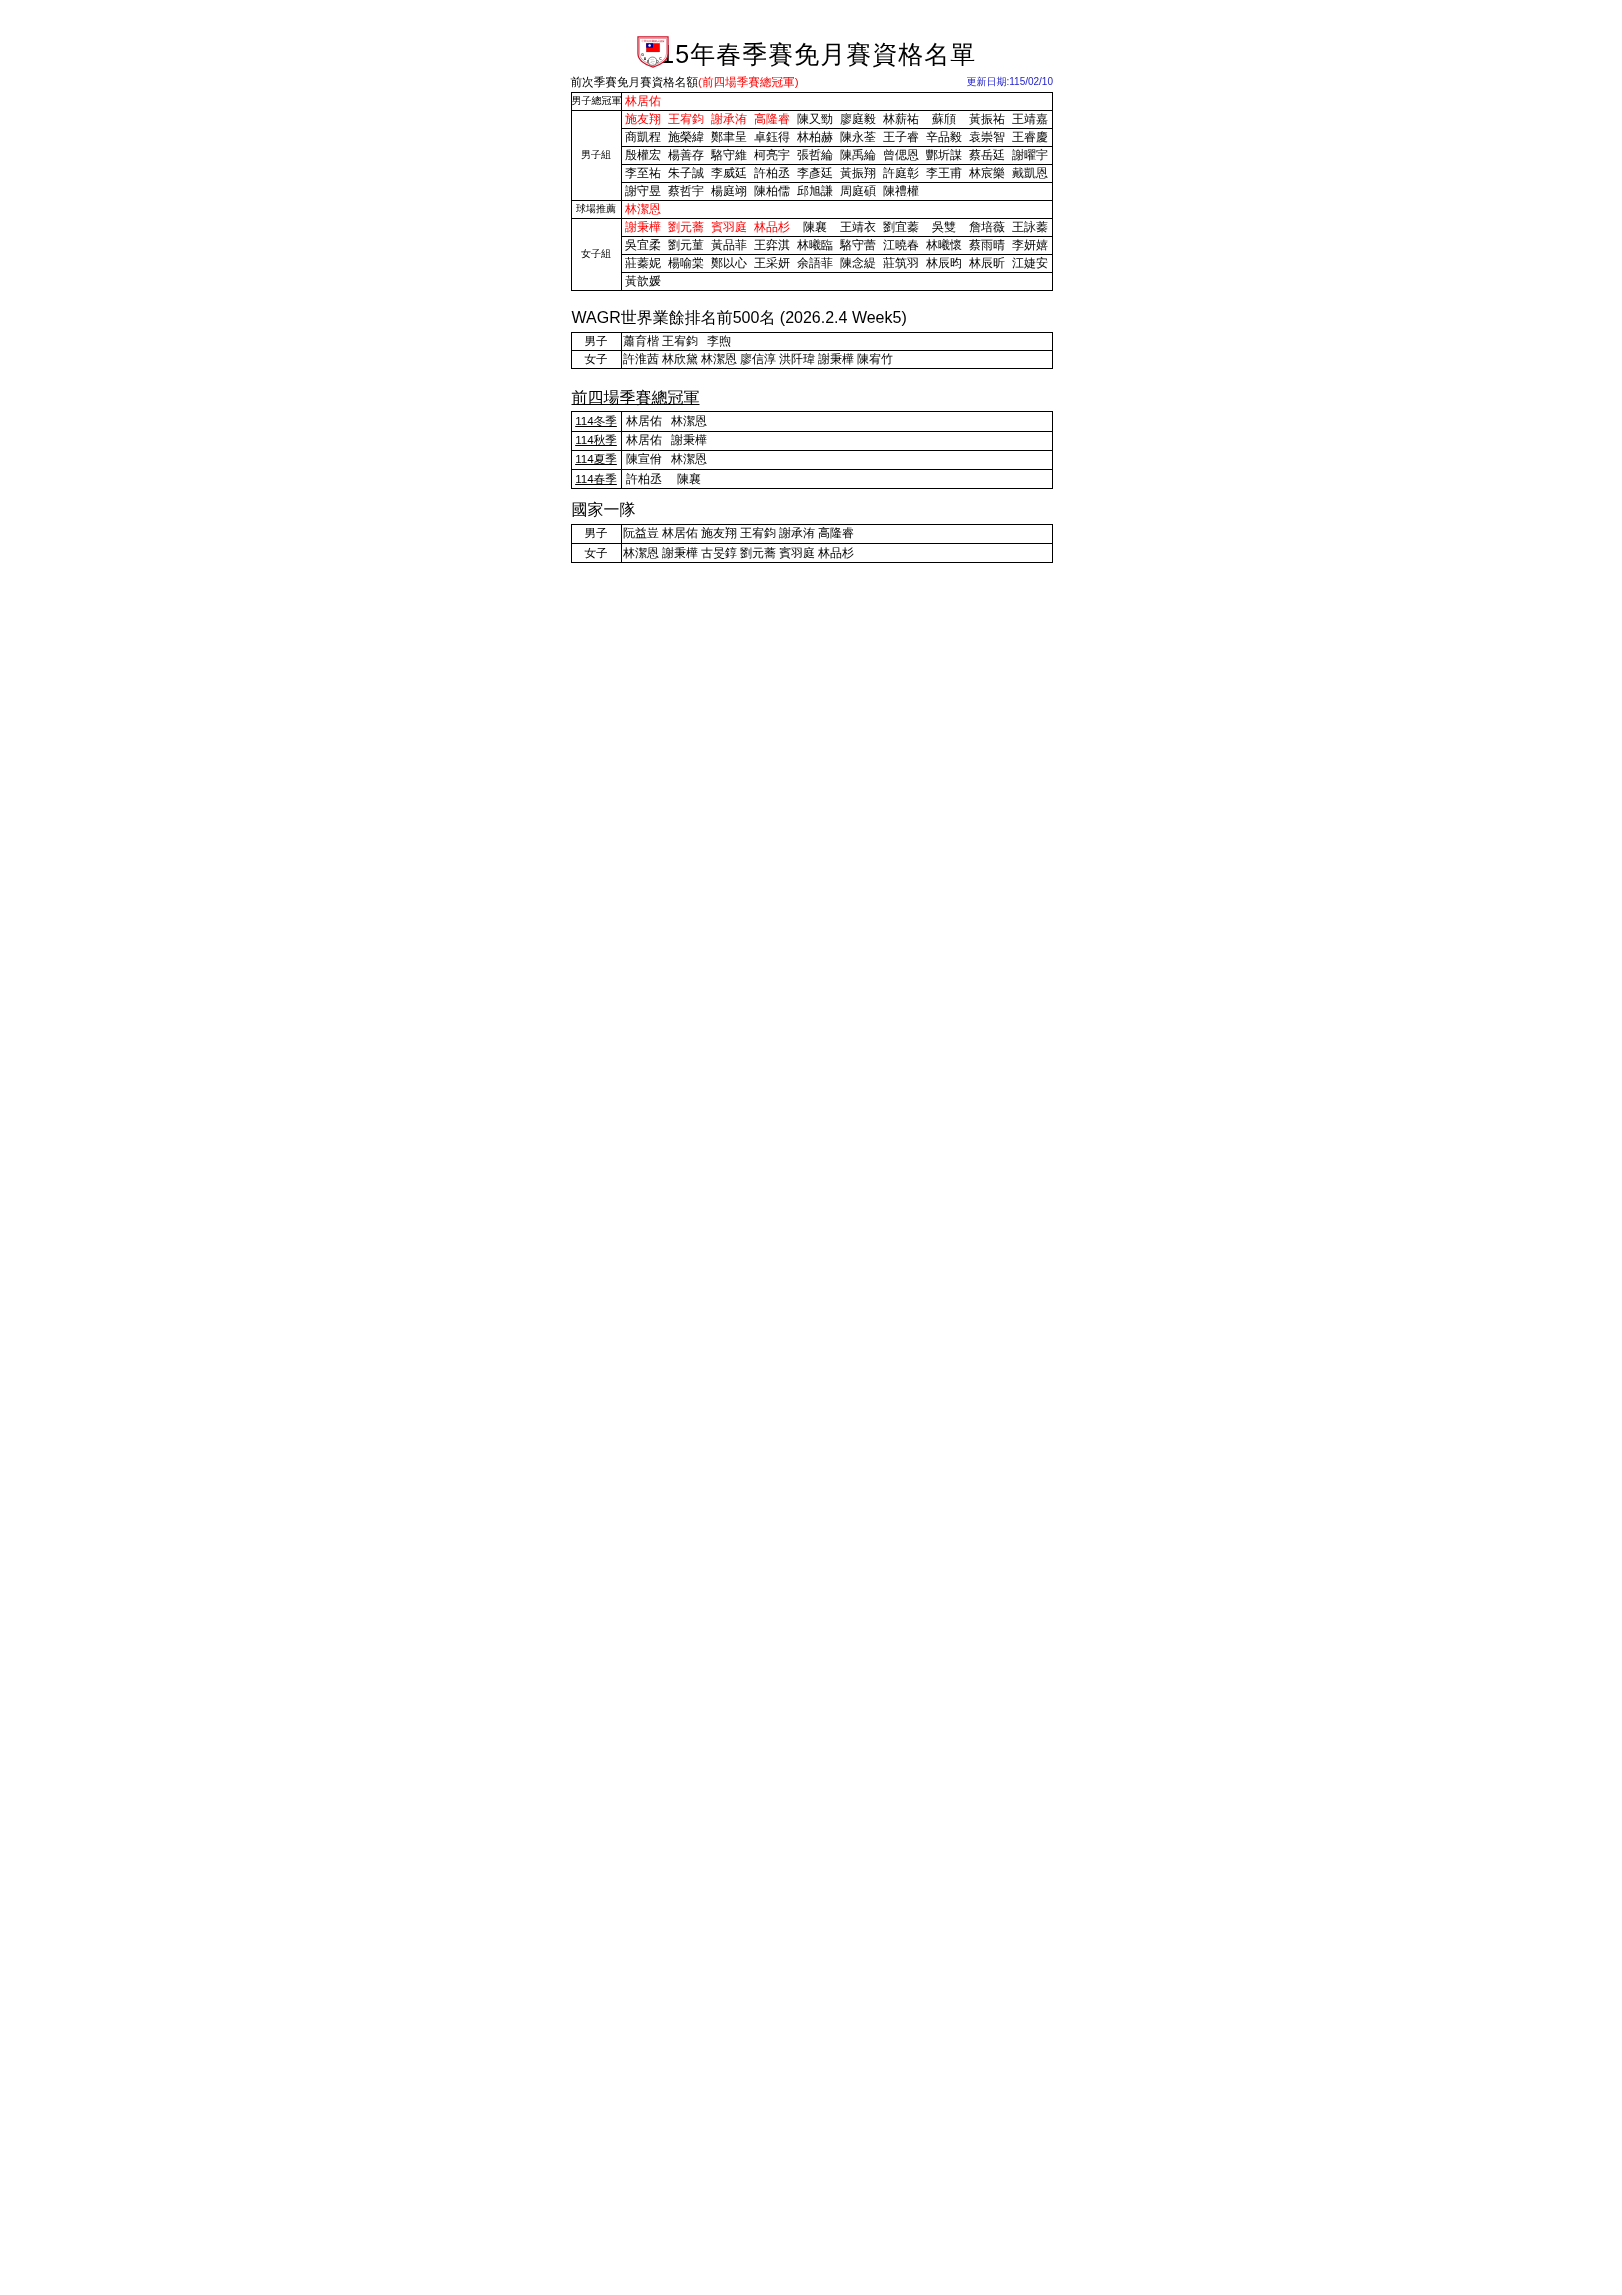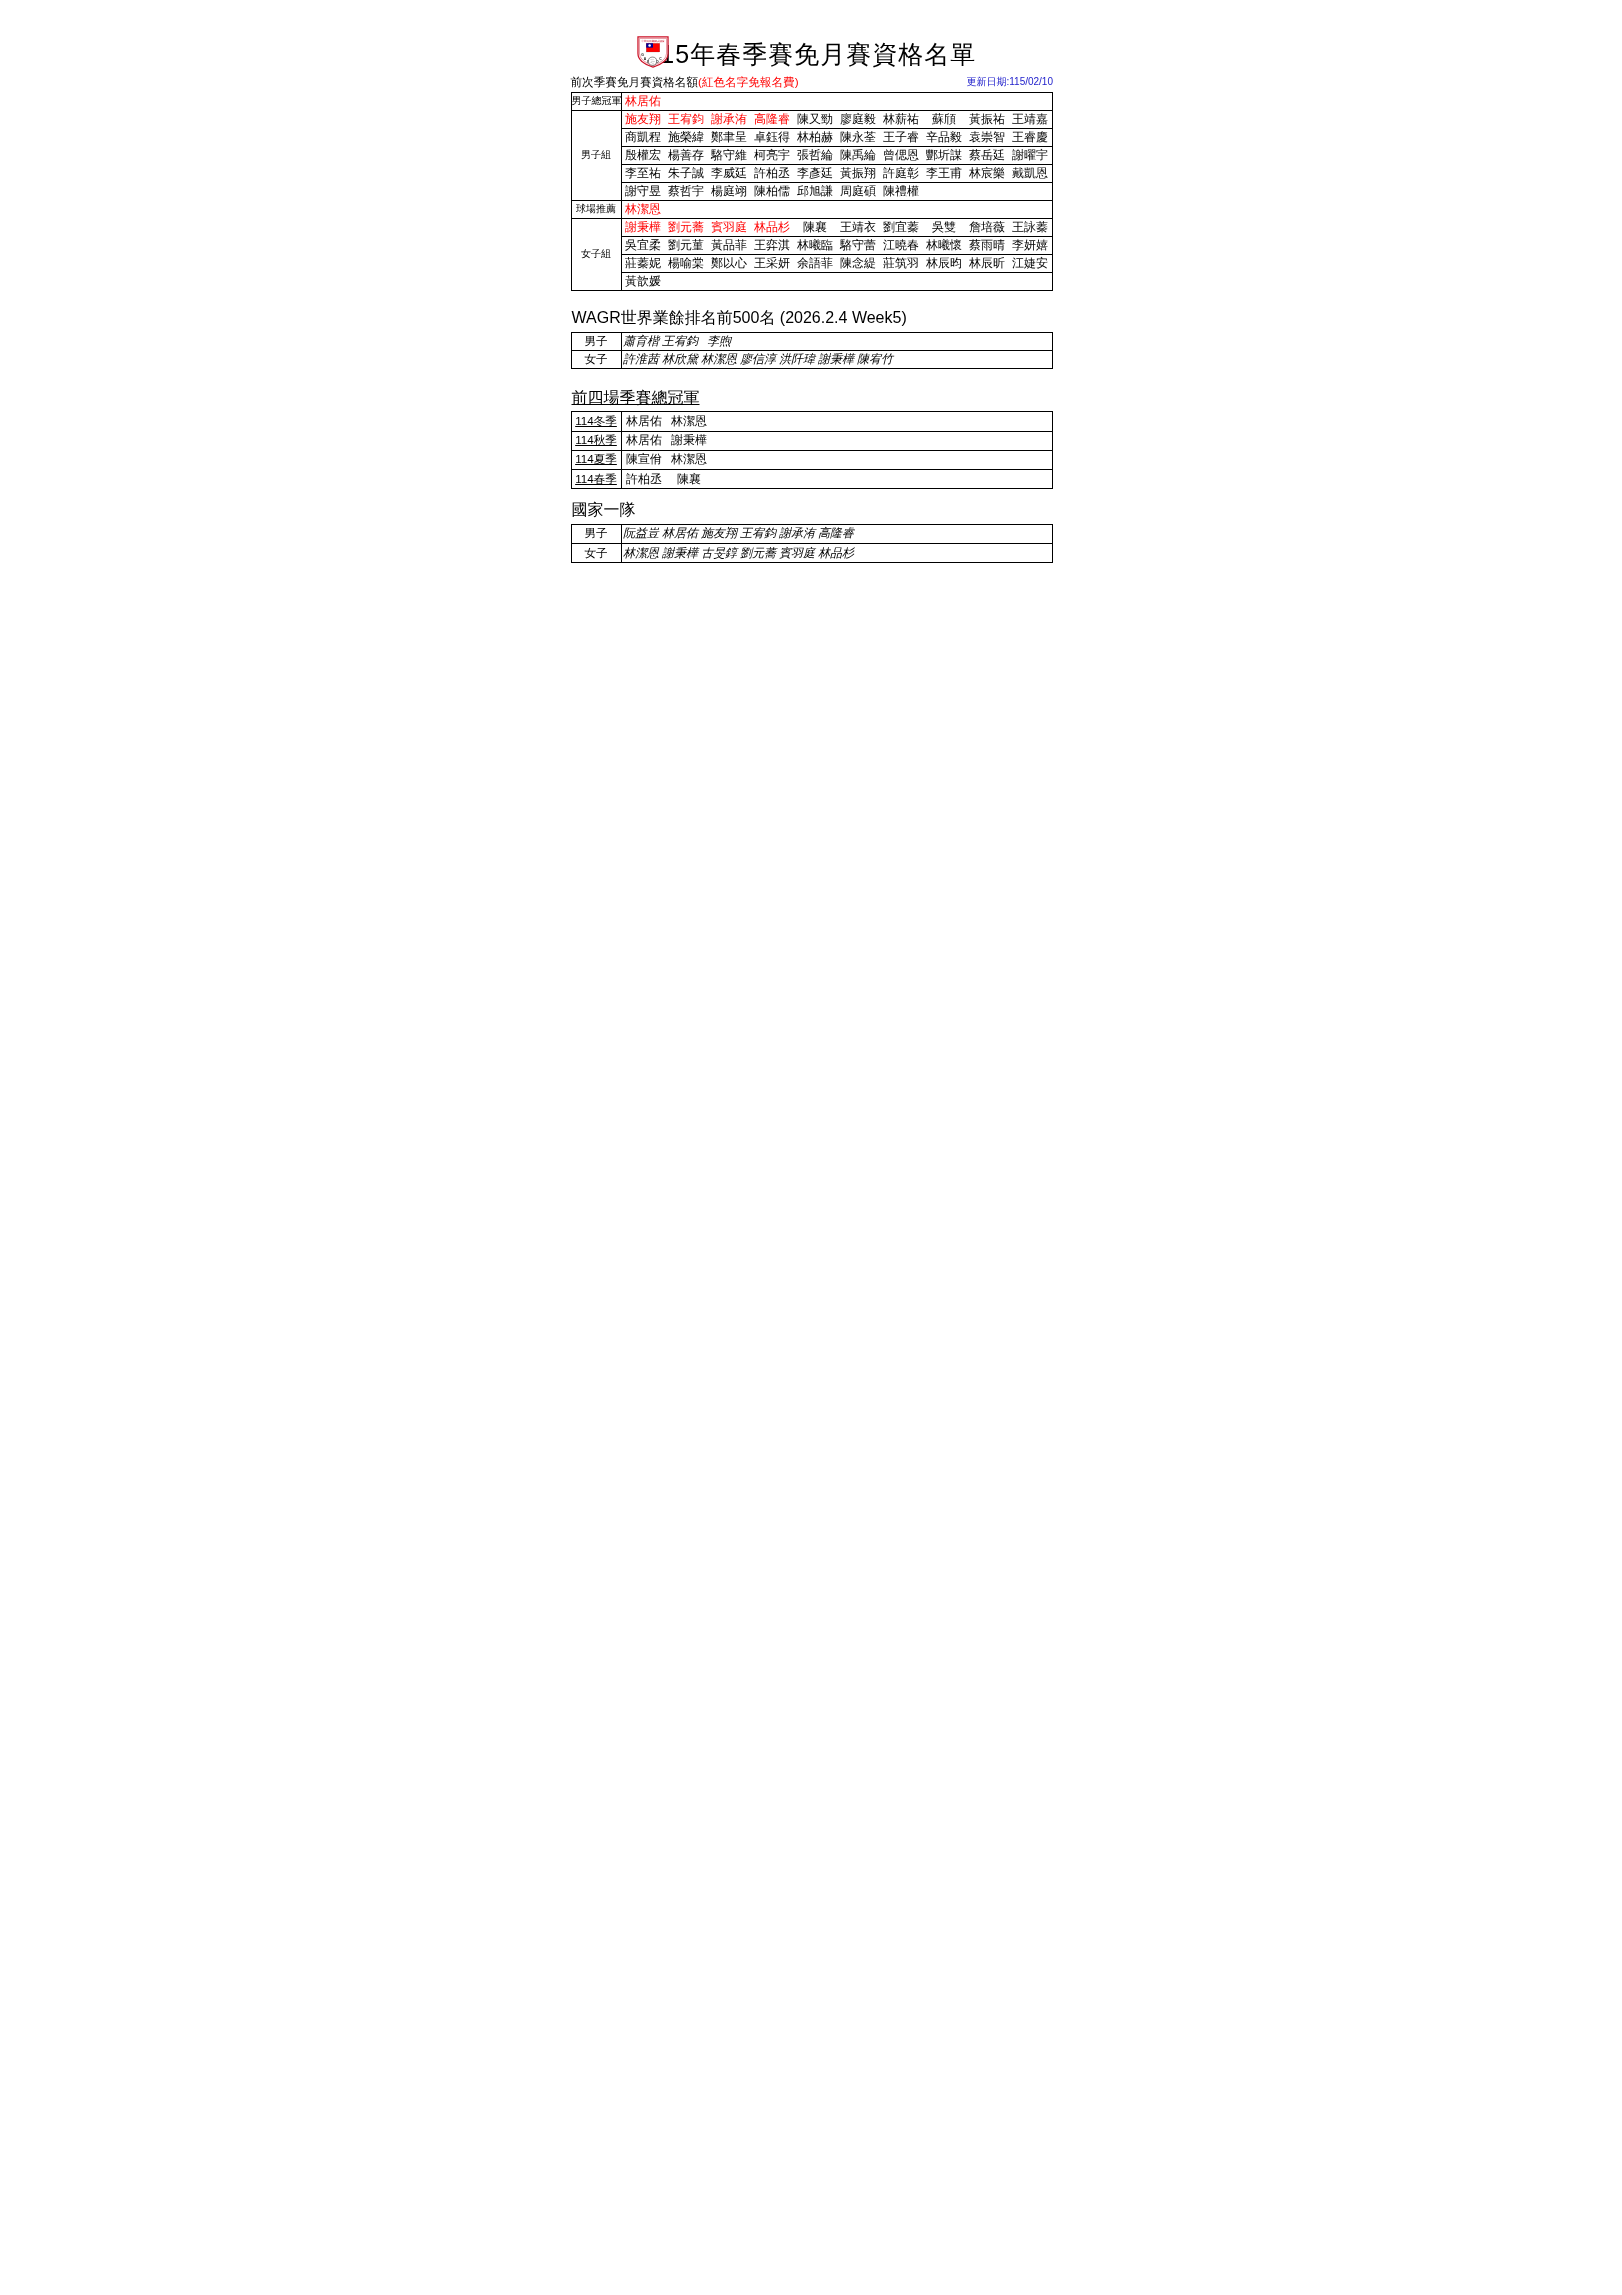--- a/index.html
+++ b/index.html
@@ -23,21 +23,21 @@
   .tbl td { border:1.5px solid #000; padding:0; vertical-align:middle; }
   .hdr { width:50px; text-align:center; white-space:nowrap; overflow:hidden; }
   .main .hdr { font-size:10px; }
   .sub  .hdr { font-size:11.6px; }
   .names { padding-left:1.5px; white-space:nowrap; overflow:hidden; }
   .main td { height:18px; }
   .sub td  { height:19.3px; }
   .wagrtbl td { height:18px; }
   .slot { display:inline-block; text-align:center; font-size:12px; vertical-align:middle; }
   .main .slot { width:43px; }
-  .narrow .slot { width:39px;font-style:italic; }
+  .narrow .slot { width:39px; }
   .wide .slot { width:45px; }
 
   .section-label { font-size:16px; margin:0 0 2.4px 1px; }
   .sec-wagr  { margin-top:17.4px; }
   .sec-champ { margin-top:19.3px;text-decoration:underline; }
   .sec-nat   { margin-top:11px; }
   .sec-course{ margin-top:22px; }
 </style>
 </head>
 <body>
@@ -70,21 +70,21 @@
         <circle cx="35" cy="56" r="0.7" fill="#111"></circle>
     </g>
   </svg>
 
   <div class="title-row">
     <h1 class="page-title">115年春季賽免月賽資格名單</h1>
   </div>
 
   <div class="subtitle-row">
     <div class="subtitle">
-      <span>前次季賽免月賽資格名額</span><span class="red">(紅色名字免報名費)</span>
+      <span>前次季賽免月賽資格名額</span><span class="red">(前四場季賽總冠軍)</span>
     </div>
     <div class="update-date">更新日期:115/02/10</div>
   </div>
 
   <table class="tbl main">
     <tbody>
         <tr>
       <td class="hdr">男子總冠軍</td>
       <td class="names"><span class="slot red">林居佑</span></td>
     </tr>

